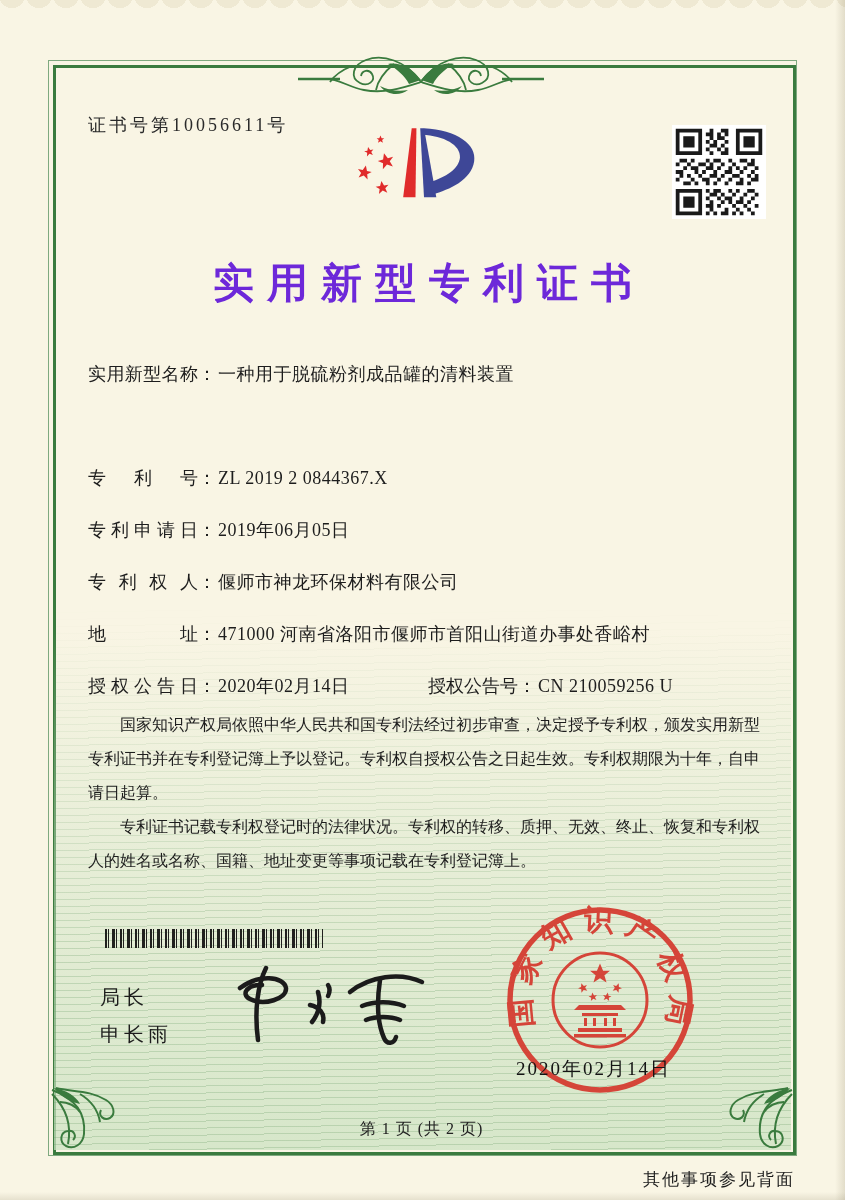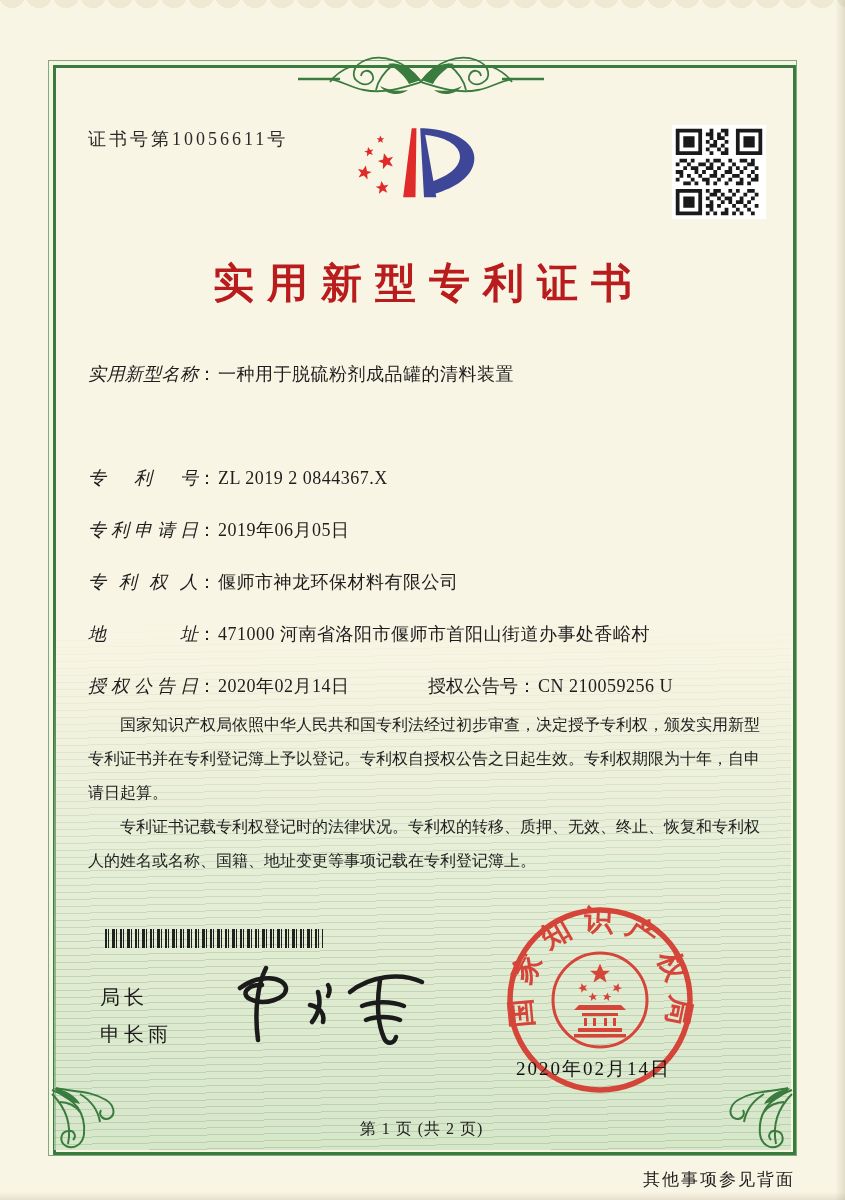--- a/index.html
+++ b/index.html
@@ -21,27 +21,27 @@
     border:1px solid #7fa97f;}
   .frame-inner{position:absolute;left:53px;top:65px;width:737px;height:1084px;
     border:3px solid #3a7b3e;}
   .tint-overlay{position:absolute;left:54px;top:66px;width:737px;height:1084px;pointer-events:none;
     background:linear-gradient(180deg,rgba(214,232,205,0) 52%,rgba(210,229,200,.45) 72%,rgba(203,226,193,.75) 100%);}
   .wave-overlay{position:absolute;left:54px;top:66px;width:737px;height:1084px;pointer-events:none;
     background:repeating-linear-gradient(179deg,rgba(106,158,104,.28) 0 1px,rgba(0,0,0,0) 1px 7px);
     -webkit-mask-image:linear-gradient(180deg,rgba(0,0,0,0) 0 50%,rgba(0,0,0,.5) 66%,#000 82%);
     mask-image:linear-gradient(180deg,rgba(0,0,0,0) 0 50%,rgba(0,0,0,.5) 66%,#000 82%);}
   .abs{position:absolute;}
-  .cert-no{left:88px;top:127px;font-size:18px;letter-spacing:3px;color:#2a2a2a;}
+  .cert-no{left:88px;top:113px;font-size:18px;letter-spacing:3px;color:#2a2a2a;}
   .logo{left:353px;top:120px;width:142px;height:112px;}
   .qr{left:672px;top:125px;width:94px;height:94px;}
   .title{left:0;top:256px;width:845px;text-align:center;font-size:41px;font-weight:bold;
-    letter-spacing:13px;text-indent:13px;color:#b91c1c;}
+    letter-spacing:13px;text-indent:13px;color:#6d28d9;}
   .frow{left:88px;width:680px;font-size:18px;color:#1d1d1d;white-space:nowrap;}
-  .flabel{display:inline-block;width:110px;text-align:justify;text-align-last:justify;vertical-align:bottom;font-style:italic;}
+  .flabel{display:inline-block;width:110px;text-align:justify;text-align-last:justify;vertical-align:bottom;}
   .fcolon{display:inline-block;margin:0 2px 0 0;}
   .fval{letter-spacing:.5px;}
   .fpair2{position:absolute;left:340px;top:0;}
   .paras{left:88px;top:708px;width:672px;font-size:16px;line-height:34px;text-align:justify;color:#1d1d1d;}
   .paras p{margin:0;text-indent:2em;}
   .barcode{left:105px;top:929px;width:218px;height:19px;
     background:repeating-linear-gradient(90deg,#20201e 0 2px,rgba(0,0,0,0) 2px 3px,#20201e 3px 4px,rgba(0,0,0,0) 4px 7px,#20201e 7px 10px,rgba(0,0,0,0) 10px 11px,#20201e 11px 12px,rgba(0,0,0,0) 12px 15px);}
   .signer-title{left:100px;top:984px;font-size:20px;letter-spacing:4px;color:#1c1c1c;
     font-family:Liberation Sans, sans-serif;}
   .signer-name{left:100px;top:1021px;font-size:20px;letter-spacing:4px;color:#1c1c1c;

